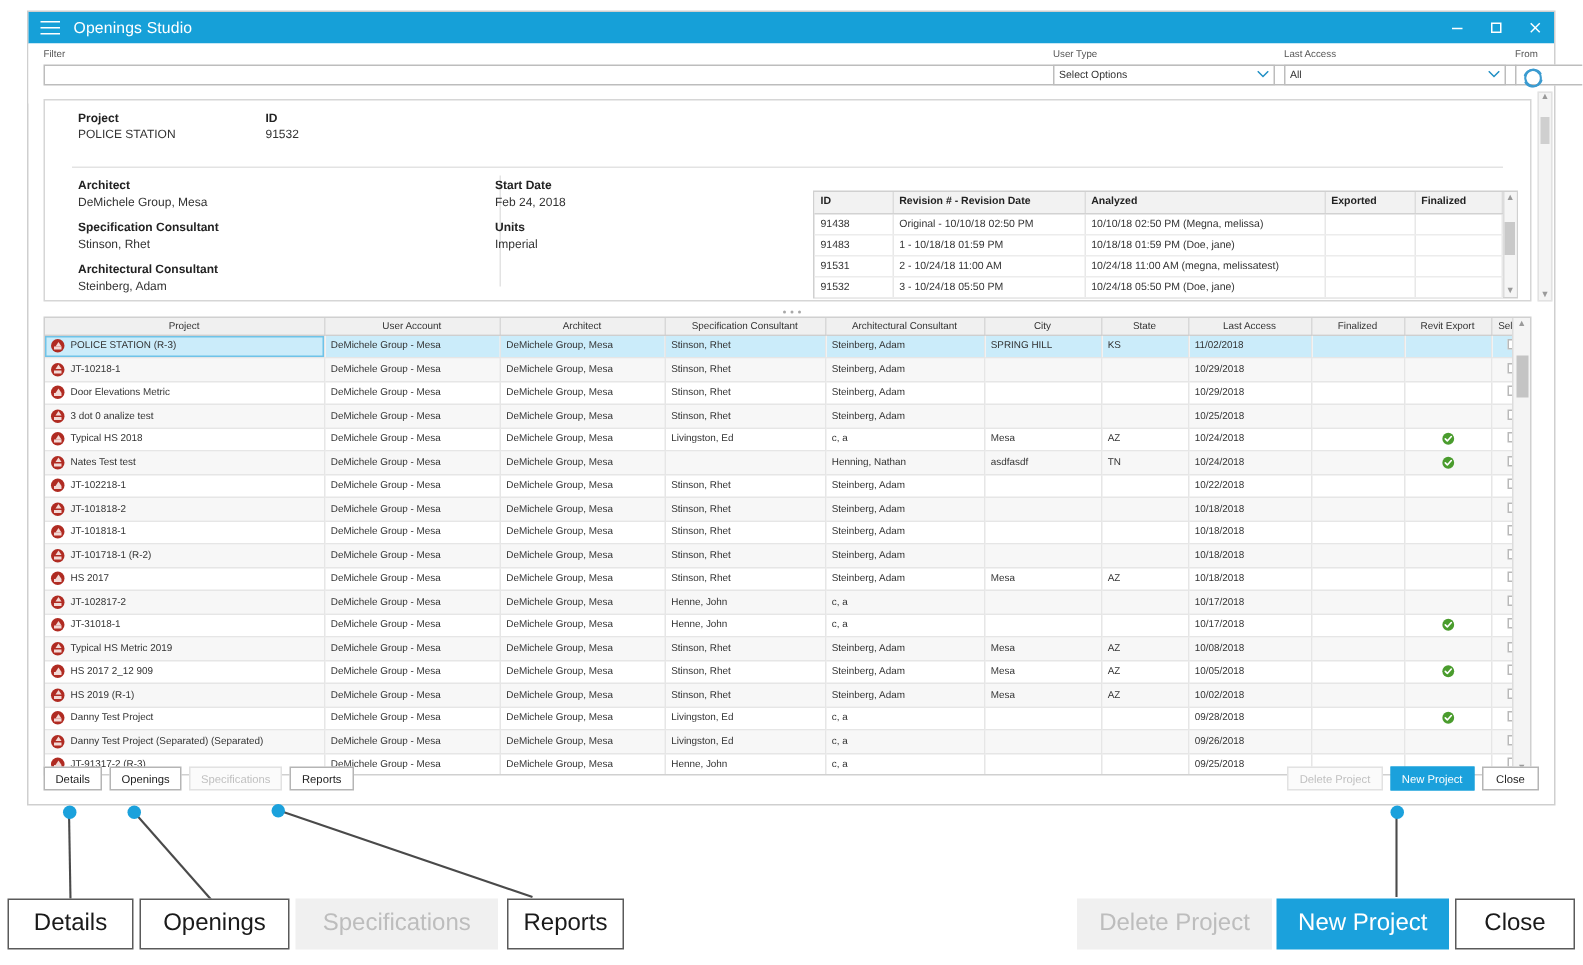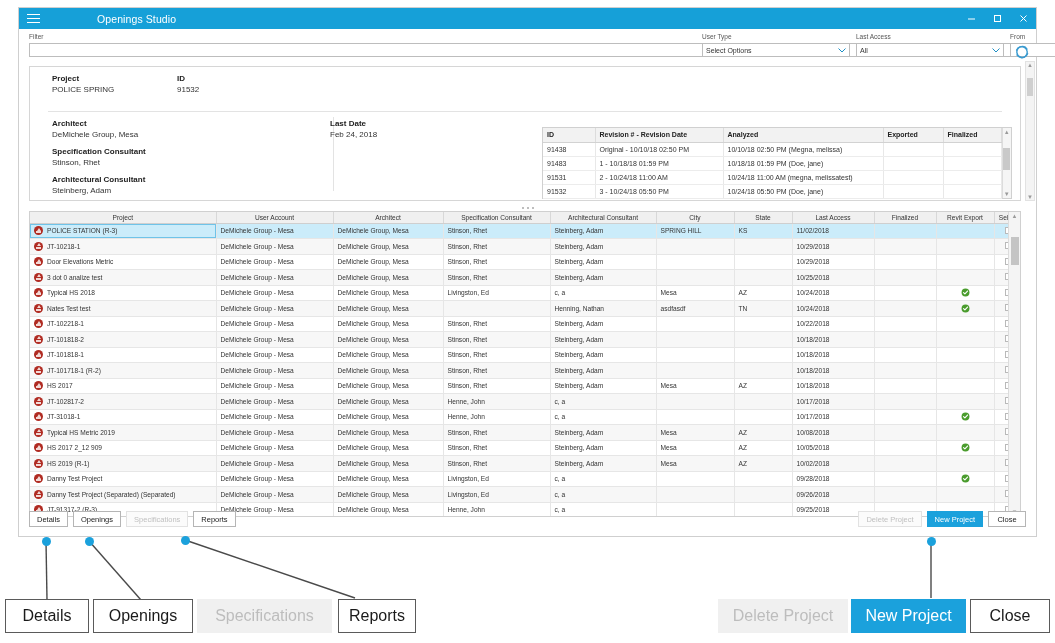--- a/index.html
+++ b/index.html
@@ -32,21 +32,21 @@
     padding: 0 0 0 8px;
     color: #ffffff;
     font-size: 10.5px;
   }
   .hamburger {
     width: 13px; height: 10px;
     display: flex; flex-direction: column; justify-content: space-between;
     margin-right: 9px;
   }
   .hamburger i { display:block; height: 1.4px; background: #ffffff; border-radius: 0; }
-  .title-text { letter-spacing: .1px; font-size: 10.5px; margin-left: 48px; }
+  .title-text { letter-spacing: .1px; font-size: 10.5px; }
   .win-controls { margin-left: auto; display: flex; align-items: center; }
   .win-btn {
     width: 26px; height: 21px;
     display: flex; align-items: center; justify-content: center;
     color: #eaf7fd; font-size: 10px; line-height: 1;
   }
   .win-btn svg { display:block; }
 
   
   .filterbar {
@@ -346,21 +346,21 @@
       <div class="app-thumb"></div>
       <div style="flex:1"></div>
       <div class="arr">▼</div>
     </div>
 
     <div class="detail-panel">
 
       <div class="dp-head">
         <div class="dp-kv" style="width:125px;">
           <div class="dp-k">Project</div>
-          <div class="dp-v">POLICE SPRING</div>
+          <div class="dp-v">POLICE STATION</div>
         </div>
         <div class="dp-kv">
           <div class="dp-k">ID</div>
           <div class="dp-v">91532</div>
         </div>
       </div>
 
       <div class="dp-divider"></div>
       <div class="dp-vline"></div>
 
@@ -374,22 +374,26 @@
             <div class="dp-k">Specification Consultant</div>
             <div class="dp-v">Stinson, Rhet</div>
           </div>
           <div class="dp-group">
             <div class="dp-k">Architectural Consultant</div>
             <div class="dp-v">Steinberg, Adam</div>
           </div>
         </div>
         <div class="dp-col-b">
           <div class="dp-group">
-            <div class="dp-k">Last Date</div>
+            <div class="dp-k">Start Date</div>
             <div class="dp-v">Feb 24, 2018</div>
+          </div>
+          <div class="dp-group">
+            <div class="dp-k">Units</div>
+            <div class="dp-v">Imperial</div>
           </div>
         </div>
       </div>
 
       <div class="rev-wrap">
         <table class="rev-table">
           <colgroup>
               <col style="width:52px">
               <col style="width:128px">
               <col style="width:160px">

